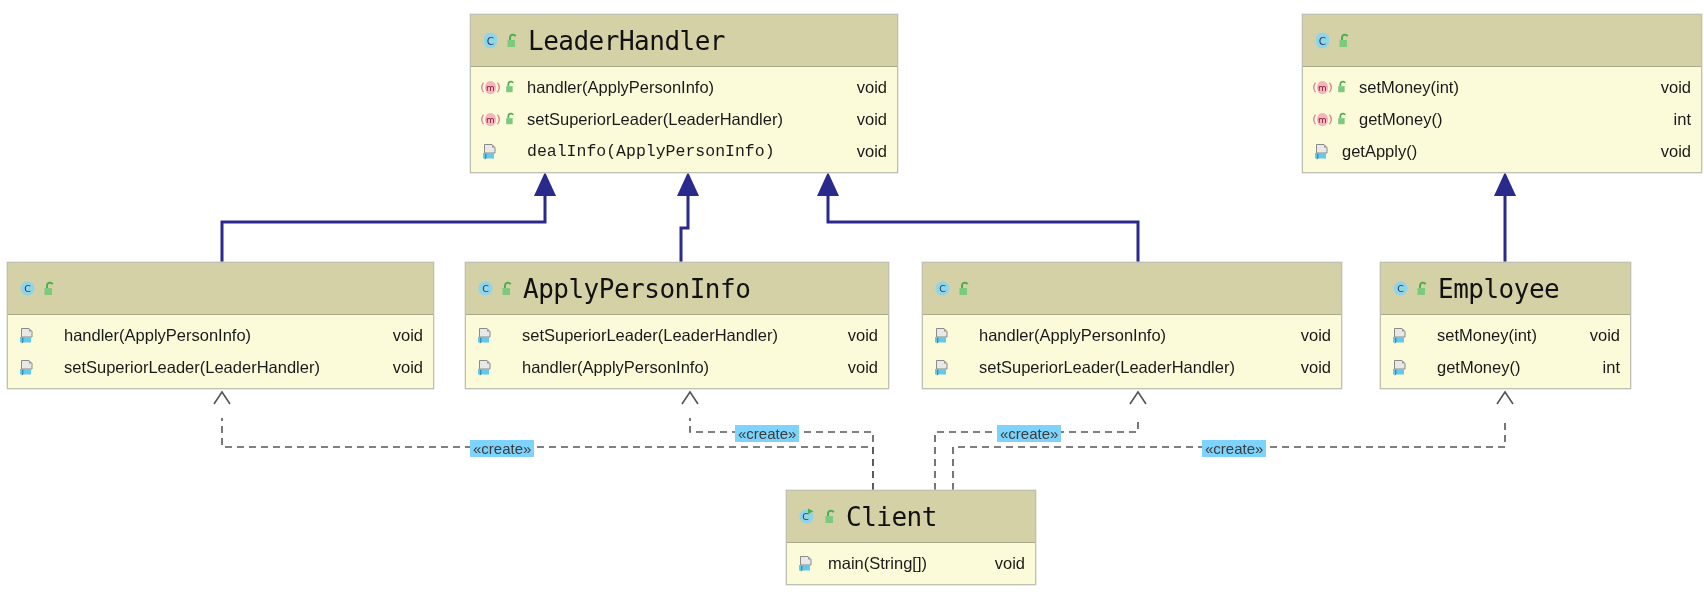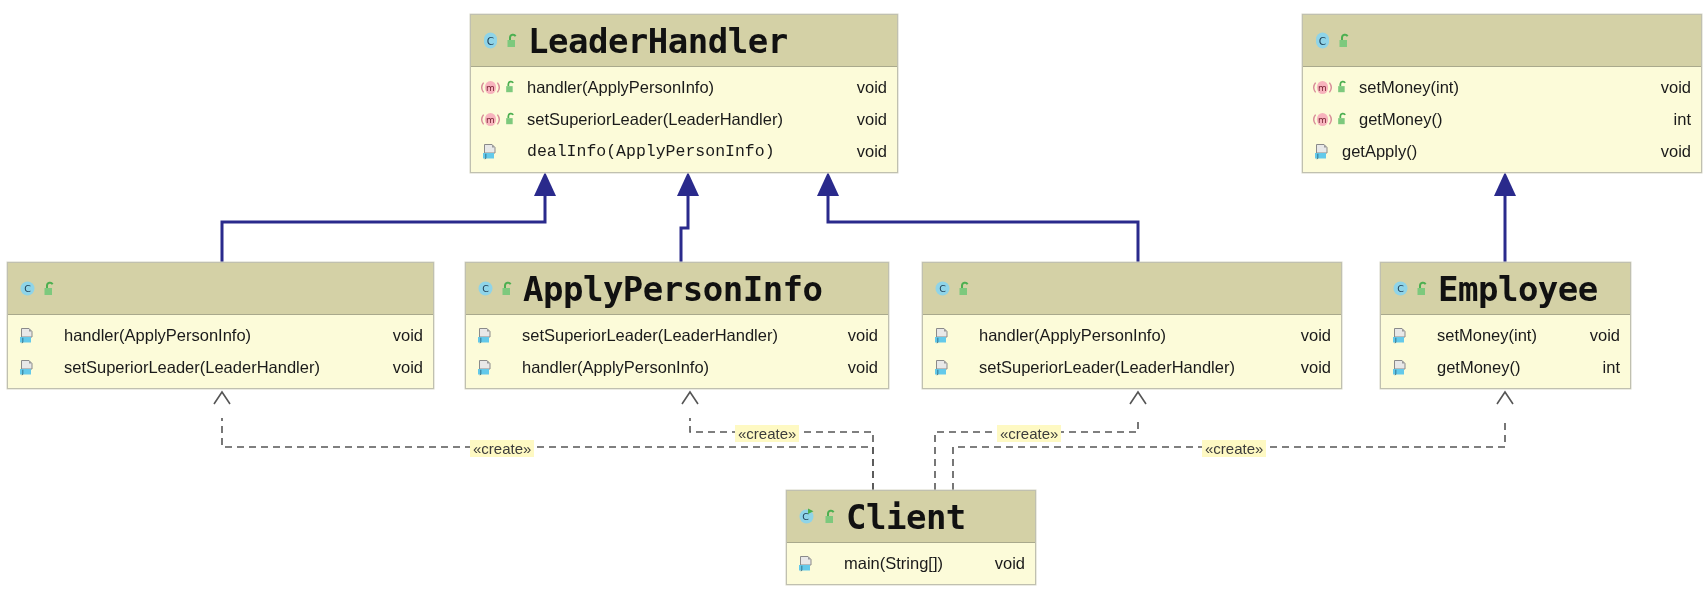--- a/index.html
+++ b/index.html
@@ -27,26 +27,25 @@
     background: #d4d1a6;
     border-bottom: 1px solid #a9a98c;
     display: flex;
     align-items: center;
     padding: 0 10px;
     height: 52px;
     box-sizing: border-box;
   }
   .uml-title {
     font-family: "DejaVu Sans Mono", monospace;
-    font-size: 34px;
+    font-size: 26px;
     color: #111111;
     letter-spacing: -0.5px;
     white-space: nowrap;
     margin-left: 8px;
-    font-weight: bold;
   }
   .uml-members { padding: 4px 0 5px 0; }
   .uml-row {
     display: flex;
     align-items: center;
     height: 32px;
     padding: 0 10px 0 10px;
     box-sizing: border-box;
     font-size: 16.5px;
     color: #1a1a1a;
@@ -59,21 +58,21 @@
   .icon { flex: 0 0 auto; display: inline-block; line-height: 0; }
   .icon svg { display: block; }
 
   
   .edge { position: absolute; z-index: 2; }
   .edge svg { display: block; overflow: visible; }
   .edge-label {
     position: absolute;
     font-size: 15px;
     color: #3b3b3b;
-    background: #fef9c3;
+    background: #7dd3fc;
     padding: 0 3px;
     z-index: 3;
     white-space: nowrap;
   }
 </style>
 </head>
 <body>
 
 <div id="canvas">
 
@@ -453,19 +452,19 @@
     <div class="uml-members">
       <div class="uml-row">
         <span class="icon">
           <svg width="19" height="19" viewBox="0 0 19 19">
             <path d="M3.5 2.5 h7.5 l3 3 v5.5 h-10.5 z" fill="#e8e8e8" stroke="#8a8a8a" stroke-width="1"></path>
             <path d="M11 2.5 v3 h3 z" fill="#9a9a9a"></path>
             <rect x="2" y="11" width="11" height="5.5" fill="#63c9ea"></rect>
             <text x="4" y="15.8" font-size="6" font-family="DejaVu Sans, sans-serif" fill="#10384a">J</text>
           </svg>
         </span>
-        <span class="sig" style="margin-left:28px;">main(String[])</span>
+        <span class="sig" style="margin-left:12px;">main(String[])</span>
         <span class="ret">void</span>
       </div>
     </div>
   </div>
 
 </div>
 
 </body></html>

